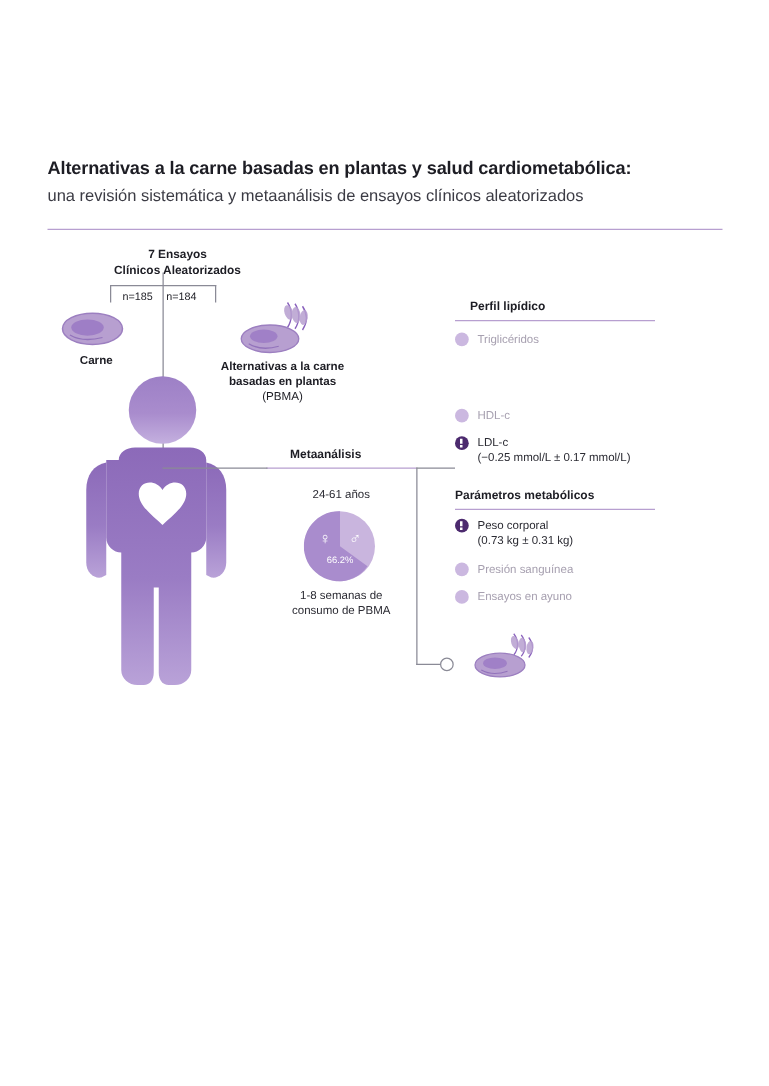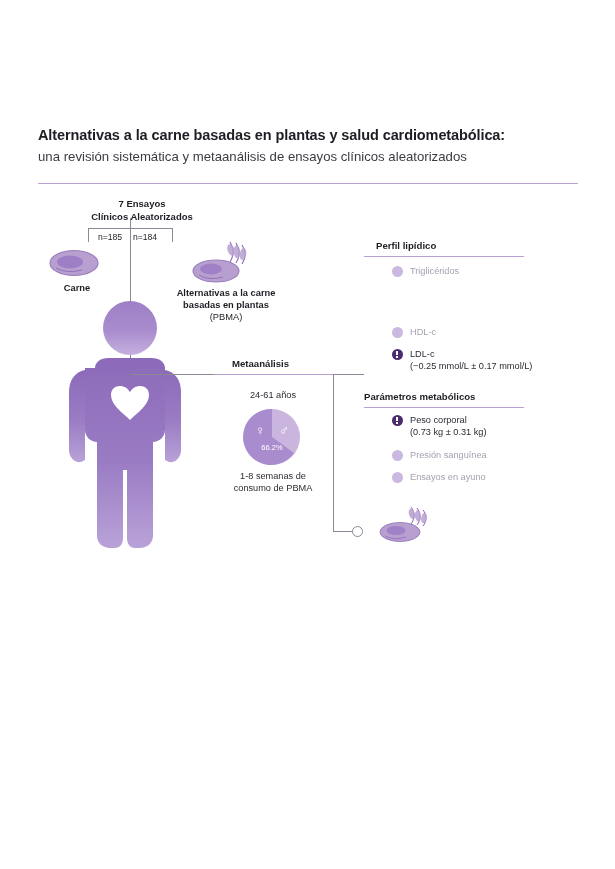--- a/index.html
+++ b/index.html
@@ -231,21 +231,20 @@
     height: 1px;
     background: #b79fd0;
   }
 
   .metric-row {
     position: absolute;
     left: 364px;
     display: flex;
     align-items: flex-start;
     gap: 7px;
-    margin-left: 28px;
   }
   .metric-bullet {
     width: 11px;
     height: 11px;
     border-radius: 50%;
     flex: 0 0 auto;
     margin-top: 1px;
     position: relative;
   }
   .metric-bullet.active {

